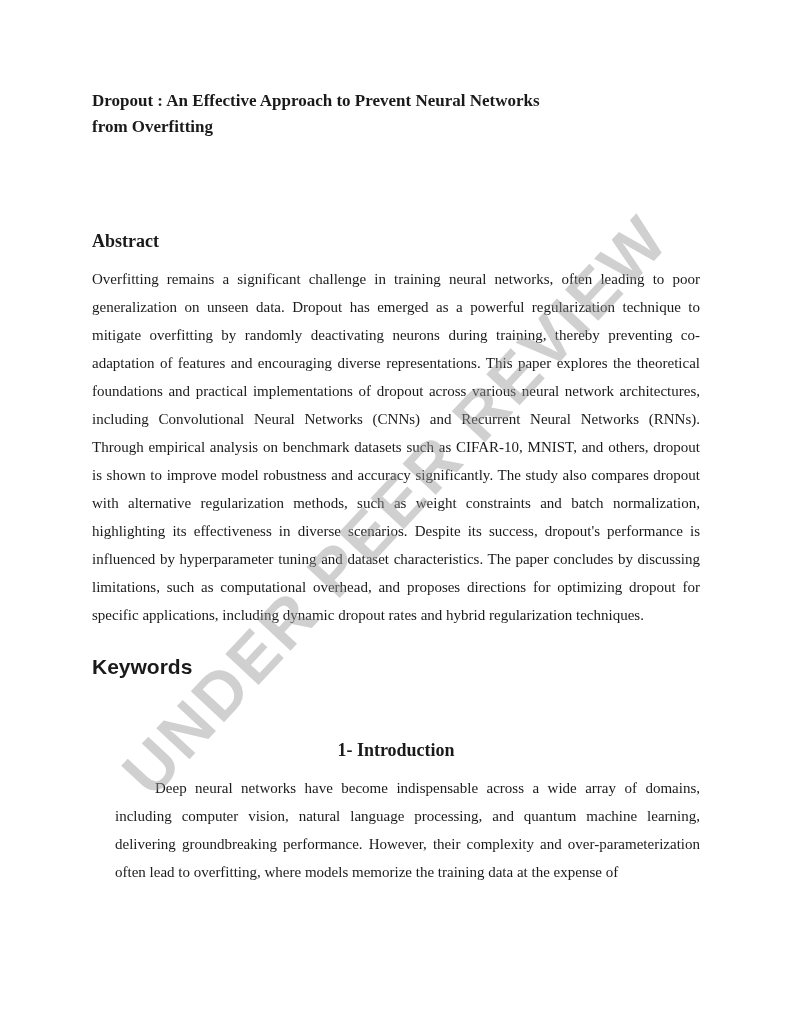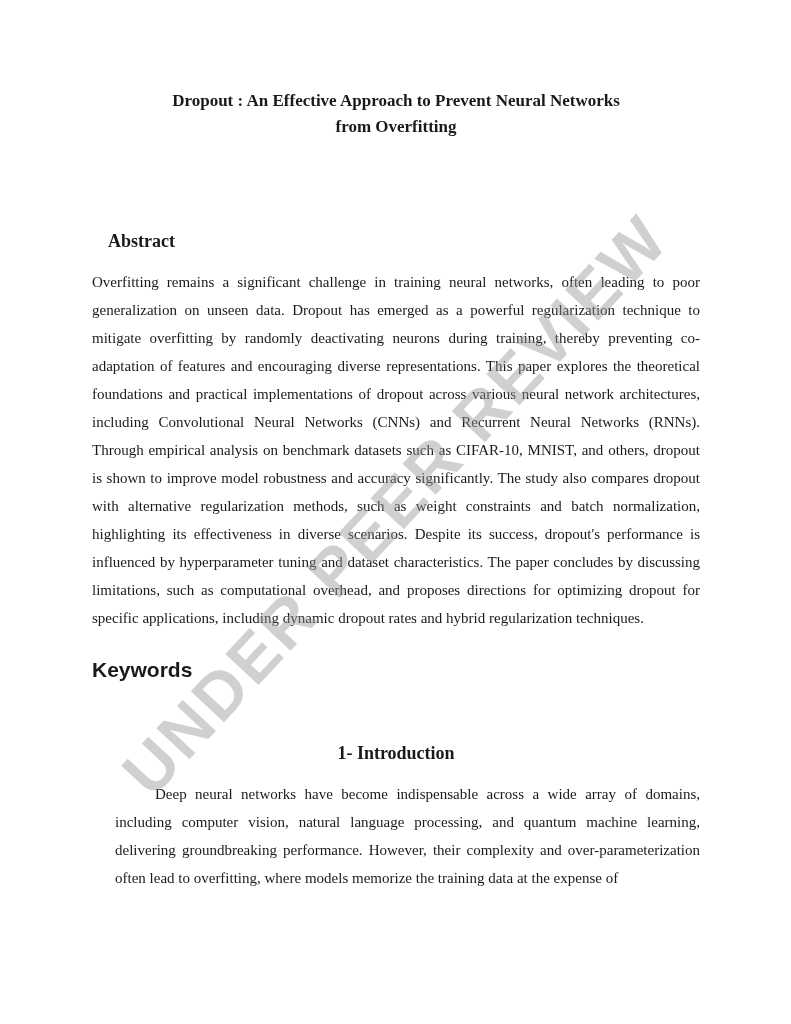--- a/index.html
+++ b/index.html
@@ -17,27 +17,26 @@
     font-family: "Liberation Serif", serif;
     color: #1a1a1a;
   }
   .content {
     position: relative;
     padding: 0 91px 0 92px;
     z-index: 1;
   }
   .paper-title {
     margin: 88px 0 0 0;
-    text-align: center;
     font-size: 17px;
     font-weight: bold;
     line-height: 26px;
   }
   .section-heading {
-    margin: 16px;
+    margin: 0;
     font-size: 18px;
     font-weight: bold;
     line-height: 22px;
   }
   .abstract-heading {
     margin-top: 90px;
   }
   .body-text {
     margin: 13px 0 0 0;
     font-size: 15px;

